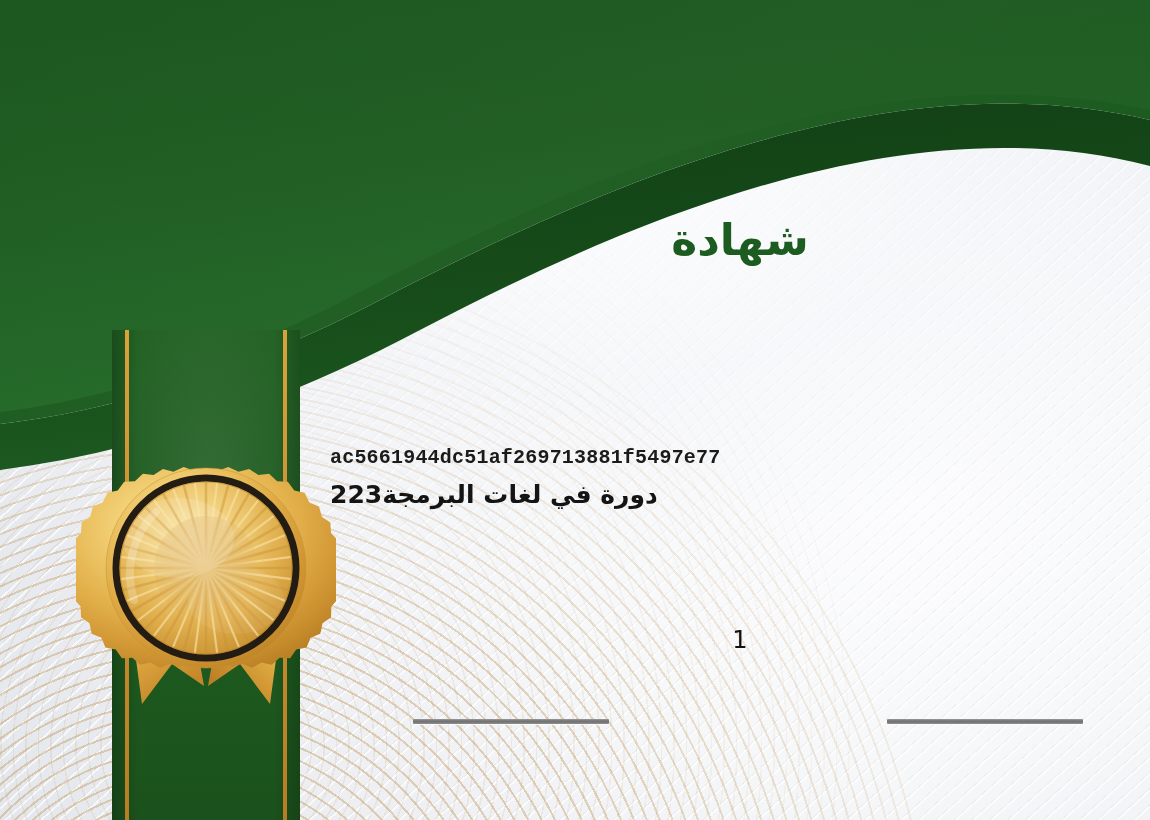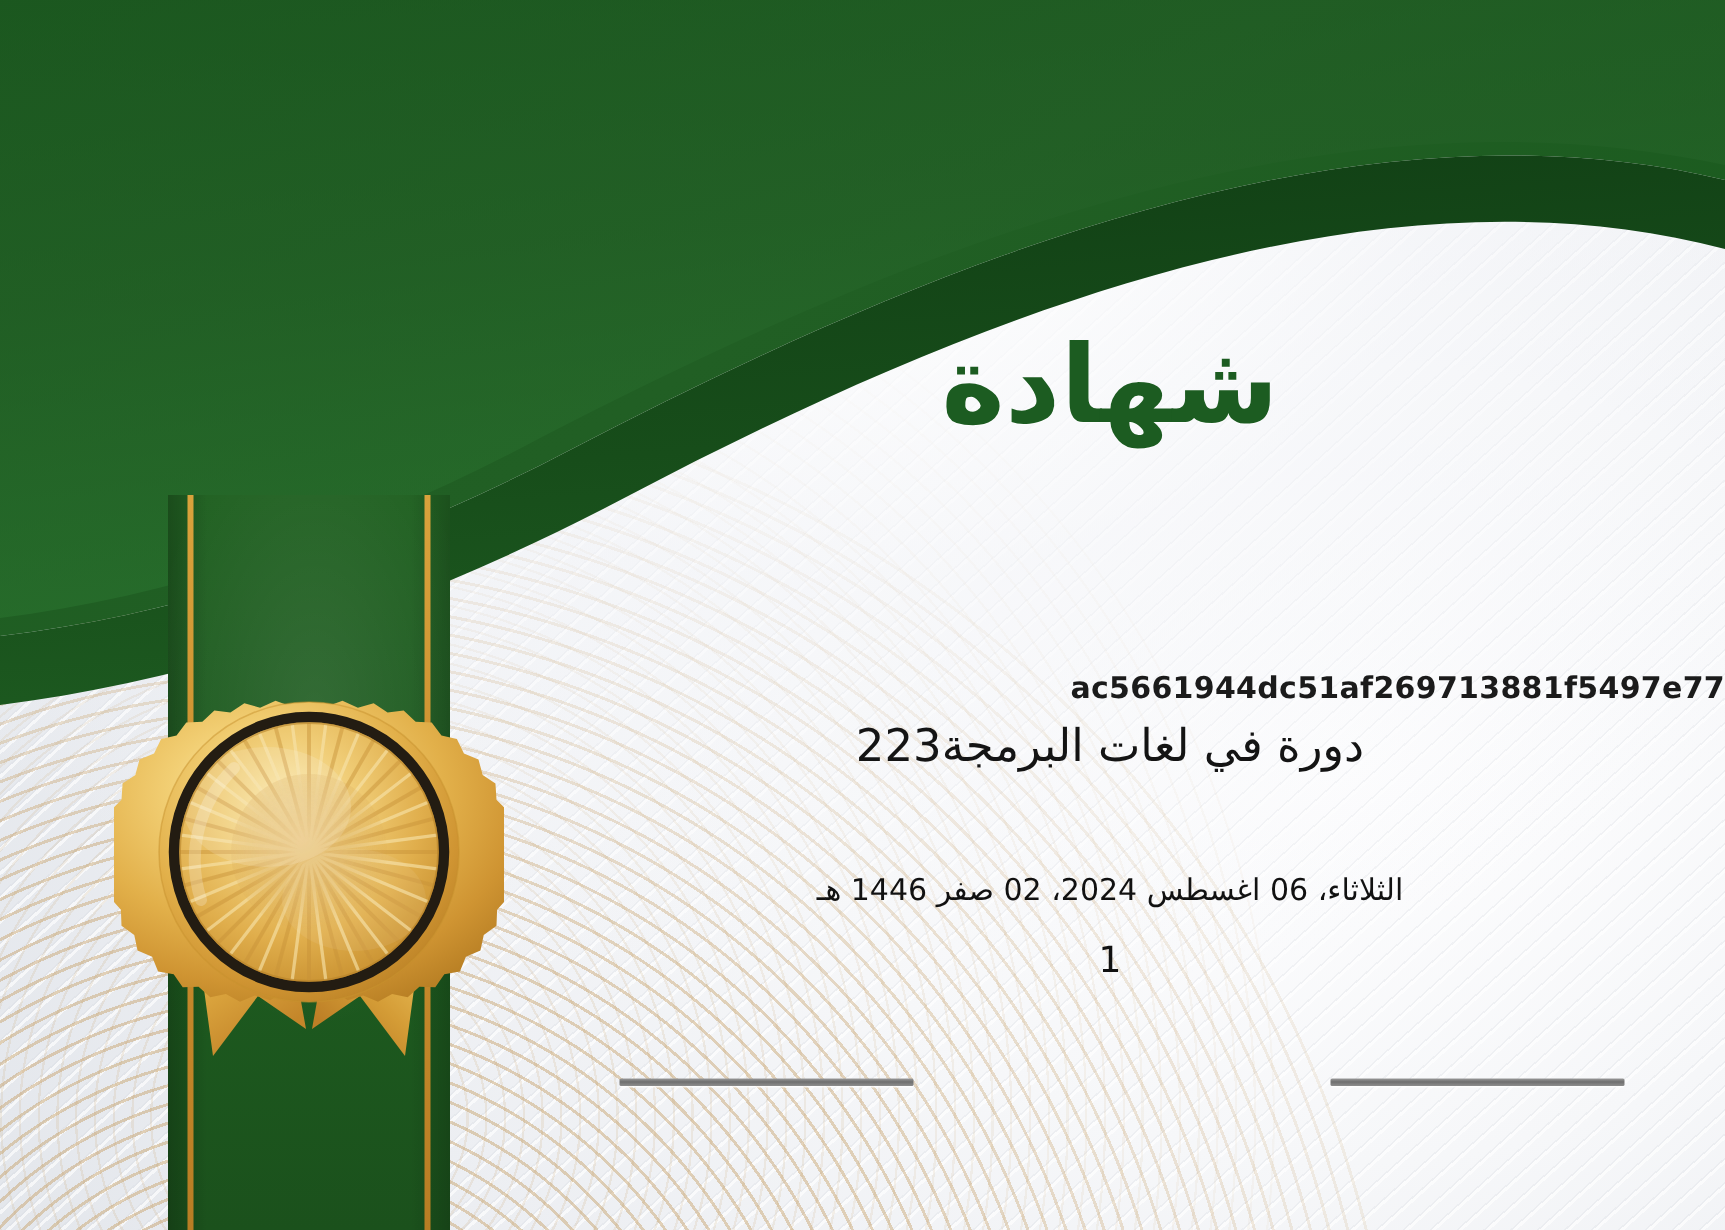--- a/index.html
+++ b/index.html
@@ -98,43 +98,44 @@
 
   
   .text-col{
     position:absolute;
     left:330px;top:0;width:820px;height:820px;
     direction:rtl;
   }
   .cert-title{
     position:absolute;top:214px;left:0;right:0;
     text-align:center;
-    font-size:72px;font-weight:bold;
+    font-size:44px;font-weight:bold;
     color:#1c5c21;
     letter-spacing:0px;
     text-shadow:0 1px 0 rgba(255,255,255,.65);
   }
   .cert-subtitle{
     position:absolute;top:332px;left:0;right:0;
     text-align:center;
     font-size:33px;font-weight:normal;
     color:#1f6b2f;
   }
   .cert-hash{
     position:absolute;top:446px;left:0;right:0;
-    text-align:right;
+    text-align:left;
     direction:ltr;
     font-size:20px;font-weight:600;
     color:#1b1b1b;
     letter-spacing:.2px;
+    font-family:Liberation Mono, monospace;
   }
   .cert-course{
     position:absolute;top:480px;left:0;right:0;
-    text-align:center;
-    font-size:30px;font-weight:normal;
+    text-align:left;
+    font-size:25px;font-weight:bold;
     color:#141414;
   }
   .cert-date{
     position:absolute;top:581px;left:0;right:0;
     text-align:center;
     font-size:20px;font-weight:normal;
     color:#111111;
   }
   .cert-number{
     position:absolute;top:626px;left:0;right:0;
@@ -339,20 +340,19 @@
     </g>
     <circle cx="130" cy="118" r="86" fill="none" stroke="#b5822a" stroke-width="1.2" opacity="0.6"></circle>
 
     <path d="M58,150 A86,86 0 0,1 80,62" fill="none" stroke="#fff" stroke-width="8" opacity="0.22" stroke-linecap="round"></path>
   </svg>
 
   <div class="text-col">
     <div class="cert-title">شهادة</div>
     <div class="cert-hash">ac5661944dc51af269713881f5497e77</div>
     <div class="cert-course">دورة في لغات البرمجة223</div>
-    <div class="cert-date">الثلاثاء، 06 اغسطس 2024، 02 صفر 1446 هـ</div>
     <div class="cert-number">1</div>
   </div>
 
   <div class="sig-line left-sig"></div>
   <div class="sig-line right-sig"></div>
 
 </div>
 
 </body></html>

